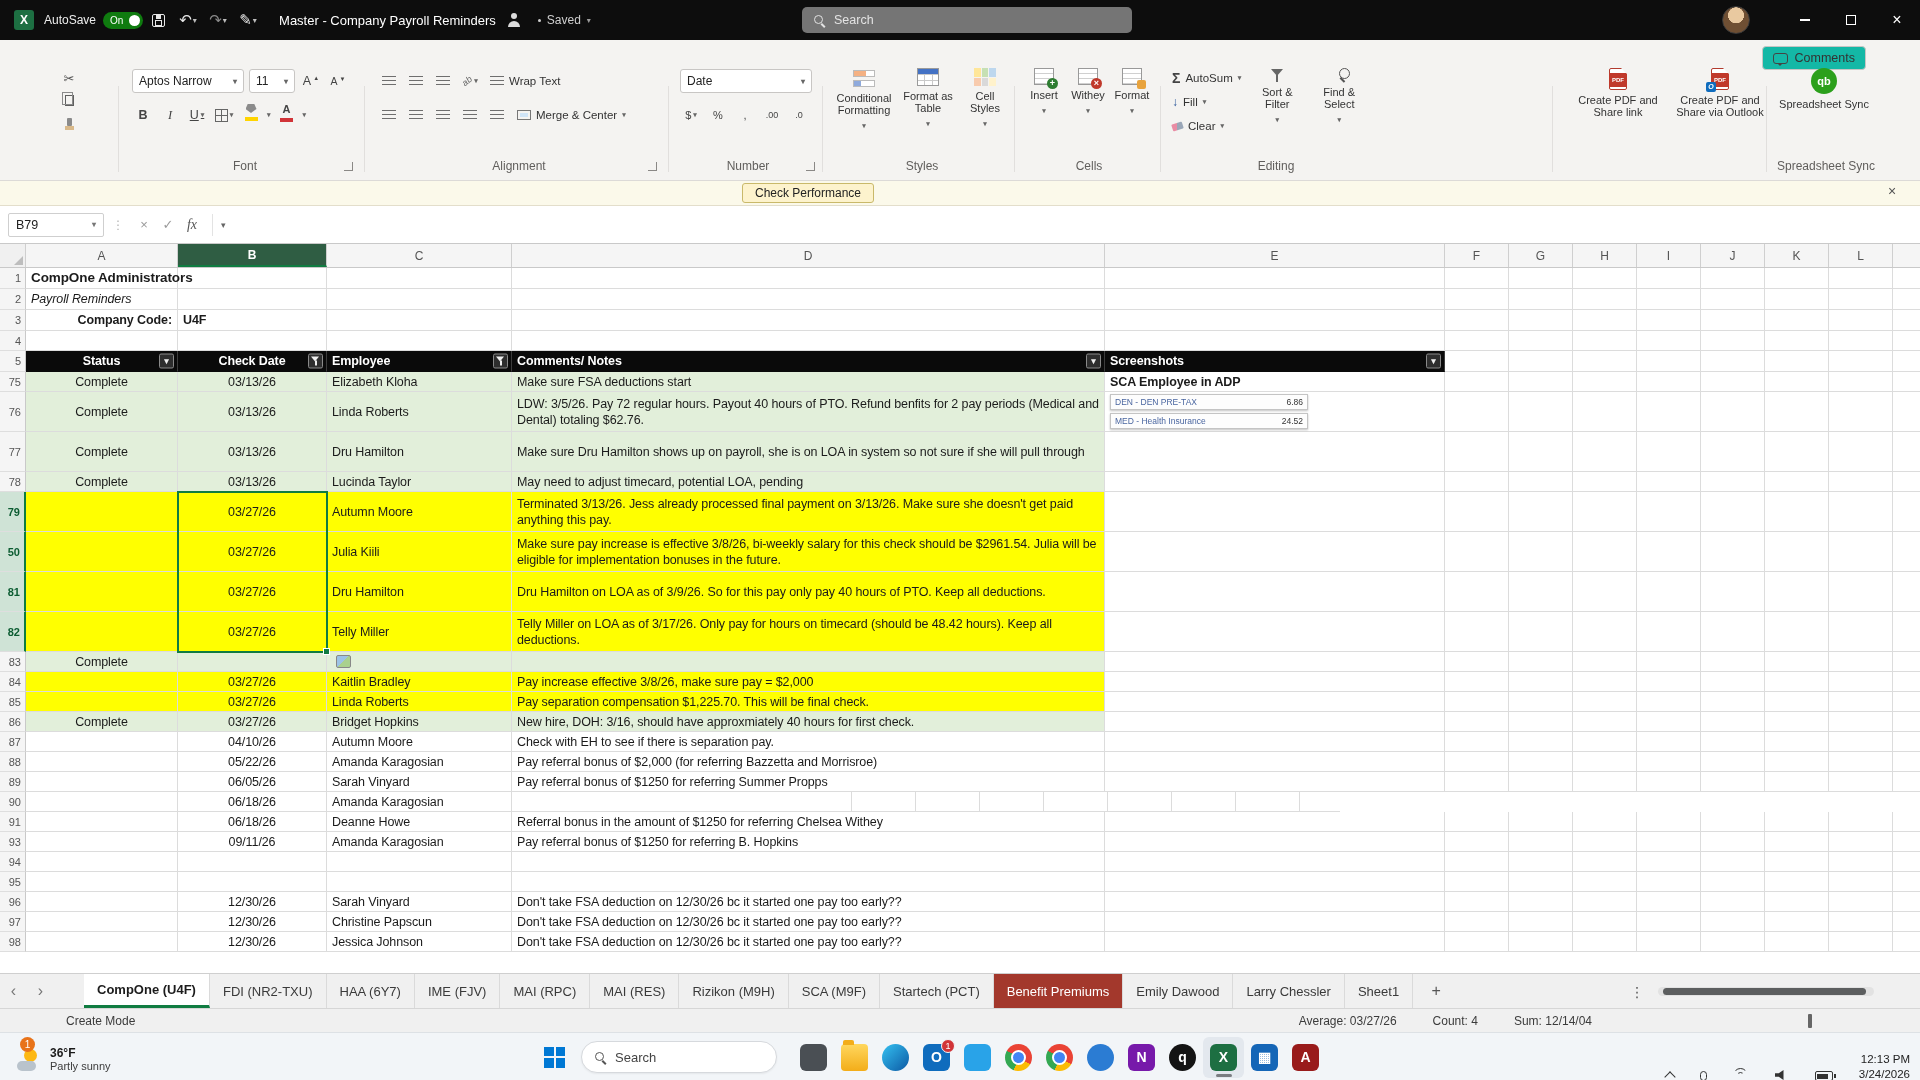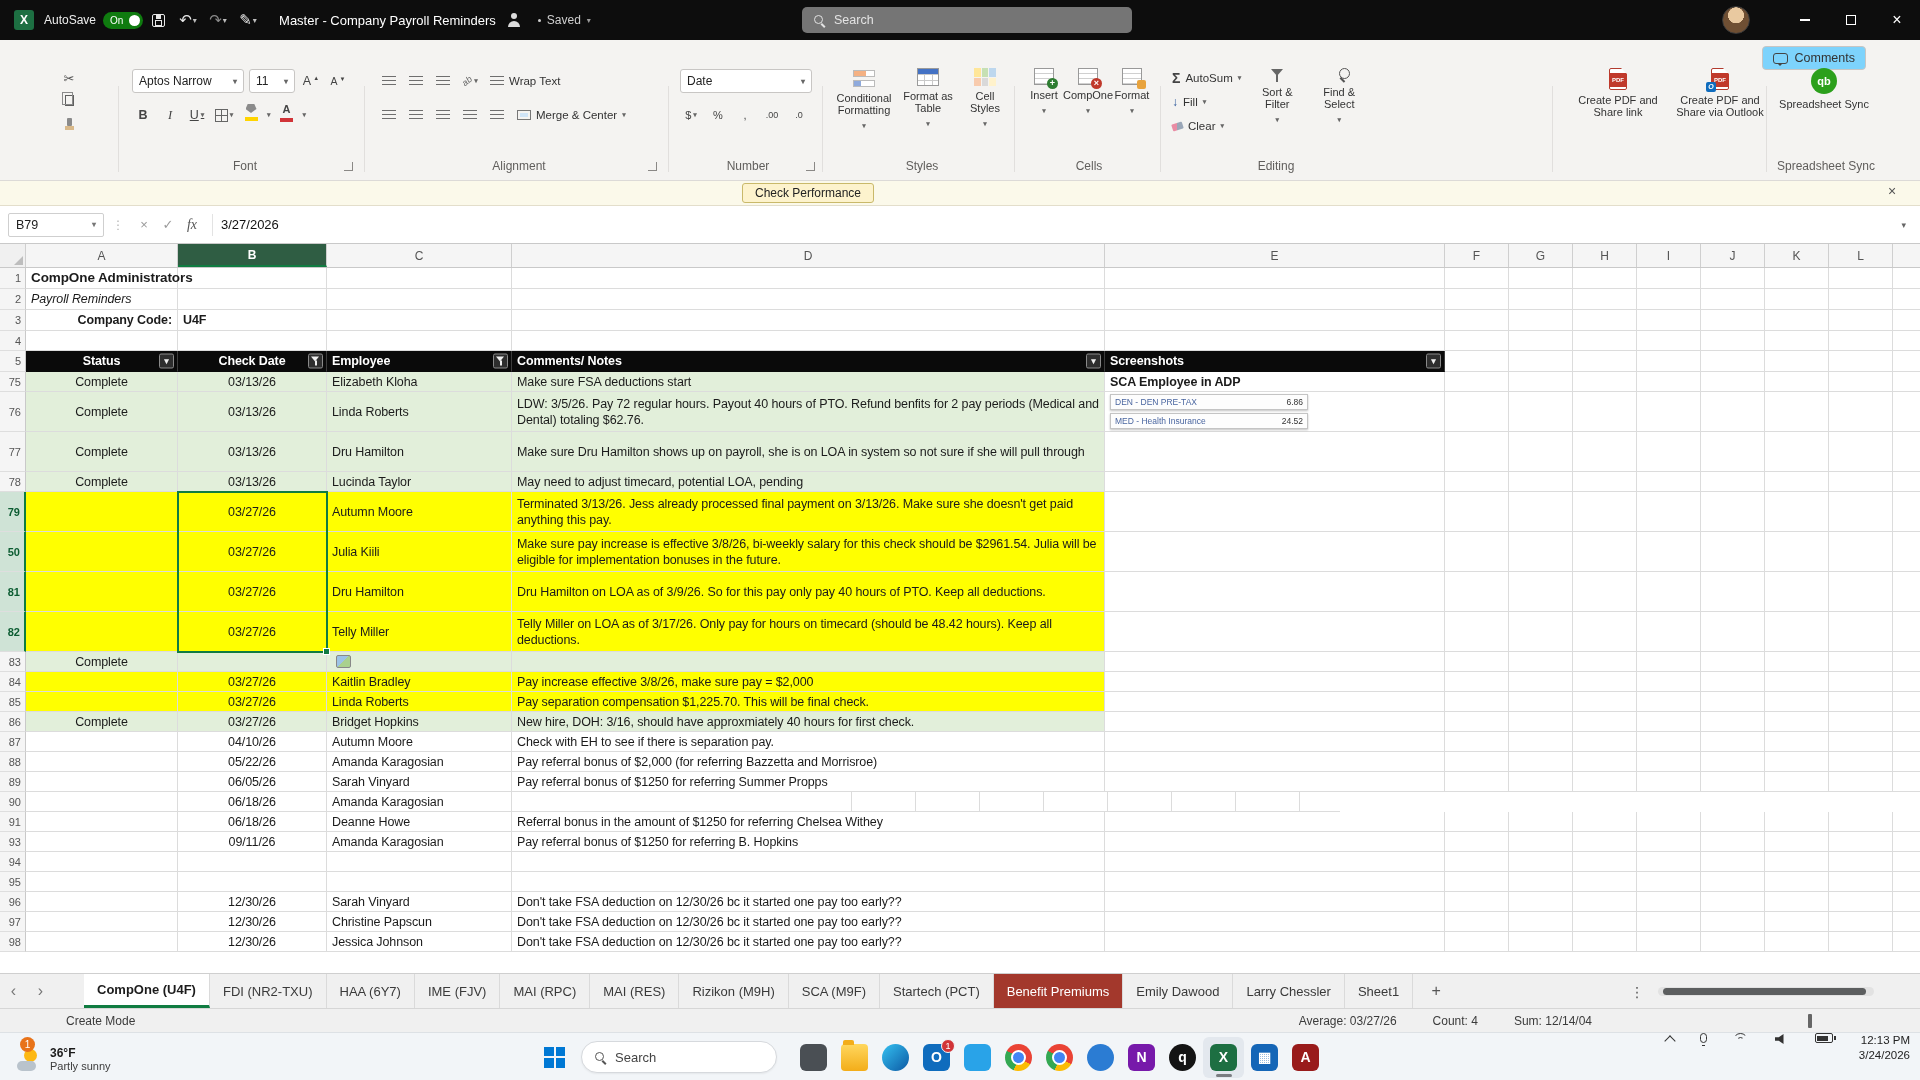--- a/index.html
+++ b/index.html
@@ -31,21 +31,21 @@
 .mag.dark::before{border-color:#555}.mag.dark::after{background:#555}
 .avatar{position:absolute;right:170px;top:6px;width:28px;height:28px;border-radius:50%;background:radial-gradient(circle at 50% 32%,#e9c9a0 0 36%,#6f4f33 37% 100%);border:1px solid #3a3a3a}
 .wctrl{position:absolute;right:0;top:0;display:flex;height:40px}
 .wbtn{width:46px;height:40px;display:flex;align-items:center;justify-content:center;color:#fff}
 .minic{width:10px;height:1.5px;background:#fff;display:block}
 .maxic{width:10px;height:10px;border:1.3px solid #fff;display:block}
 .closic{font-size:16px;line-height:1}
 
 
 .ribbon{position:absolute;top:40px;left:0;width:1920px;height:141px;background:#f4f3f1;border-bottom:1px solid #dcdad7}
-.comments-btn{position:absolute;top:6px;right:54px;height:24px;padding:0 10px;background:#7dd3fc;border:1px solid #c8c6c4;border-radius:4px;display:flex;align-items:center;gap:7px;font-size:12.5px;color:#333}
+.comments-btn{position:absolute;top:6px;right:54px;height:24px;padding:0 10px;background:#14b8a6;border:1px solid #c8c6c4;border-radius:4px;display:flex;align-items:center;gap:7px;font-size:12.5px;color:#333}
 .bub{width:15px;height:11px;border:1.4px solid #444;border-radius:3px;position:relative}
 .bub::after{content:'';position:absolute;left:3px;bottom:-6px;border:3px solid transparent;border-top-color:#444}
 .grp{position:absolute;top:28px;height:90px}
 .rrow{display:flex;align-items:center;gap:5px;height:26px}
 .rrow+.rrow{margin-top:8px}
 .combo{height:24px;background:#fff;border:1px solid #c8c6c4;border-radius:3px;display:flex;align-items:center;justify-content:space-between;padding:0 6px;font-size:12px;color:#222}
 .combo .arrow{font-size:8px;color:#666;margin-left:5px}
 .rbtn{min-width:22px;height:22px;border-radius:3px;display:flex;align-items:center;justify-content:center;color:#444;font-size:12.5px;gap:2px;position:relative}
 .rbtn .arrow{font-size:7px;color:#666}
 .bold{font-weight:700}.ital{font-style:italic;font-family:"Liberation Serif",serif}.undl{text-decoration:underline}
@@ -186,21 +186,21 @@
 .slot.active{background:#e3e8ee}
 .slot.active::after{content:'';position:absolute;bottom:1px;left:50%;transform:translateX(-50%);width:16px;height:3px;border-radius:2px;background:#7a7d81}
 .appicon{width:27px;height:27px;border-radius:6px;display:flex;align-items:center;justify-content:center;color:#fff;font-weight:700;font-size:14px}
 .appicon.round{border-radius:50%}
 .appicon.edge{background:linear-gradient(135deg,#35c1f1,#0c59a4)!important}
 .appicon.chrome{border-radius:50%;background:conic-gradient(#ea4335 0 120deg,#fbbc05 120deg 200deg,#34a853 200deg 300deg,#ea4335 300deg);position:relative}
 .appicon.chrome::after{content:'';position:absolute;width:11px;height:11px;background:#4285f4;border:2.5px solid #fff;border-radius:50%}
 .appicon.folder{background:linear-gradient(#ffd75e,#f3ad19);border-radius:4px;position:relative}
 .appicon.folder::before{content:'';position:absolute;top:-4px;left:2px;width:11px;height:5px;background:#f3ad19;border-radius:2px 2px 0 0}
 .badge{position:absolute;top:2px;right:2px;width:14px;height:14px;background:#d13438;color:#fff;border-radius:50%;font-size:9px;display:flex;align-items:center;justify-content:center;border:1.5px solid #f2f5f8}
-.tray{position:absolute;right:10px;top:0;height:48px;display:flex;align-items:flex-start;gap:26px}
+.tray{position:absolute;right:10px;top:0;height:48px;display:flex;align-items:flex-end;gap:26px}
 .chev{width:8px;height:8px;border-left:1.7px solid #333;border-top:1.7px solid #333;transform:rotate(45deg);margin-top:4px;display:block}
 .micic{width:7px;height:10px;border:1.5px solid #333;border-radius:3.5px;position:relative;display:block}
 .micic::after{content:'';position:absolute;left:1px;bottom:-4px;width:3px;height:2px;border-bottom:1.5px solid #333}
 .wifi{position:relative;width:16px;height:13px;display:block}
 .wifi::before{content:'';position:absolute;left:0;top:0;width:13px;height:13px;border:1.7px solid #333;border-radius:50%;clip-path:polygon(50% 50%,-10% -10%,110% -10%)}
 .wifi::after{content:'';position:absolute;left:4px;top:4px;width:5px;height:5px;border:1.7px solid #333;border-radius:50%;clip-path:polygon(50% 50%,-10% -10%,110% -10%)}
 .vol{width:14px;height:12px;background:#333;clip-path:polygon(0 35%,28% 35%,62% 8%,62% 92%,28% 65%,0 65%);display:block}
 .bat{width:18px;height:10px;border:1.5px solid #333;border-radius:2px;position:relative;padding:1.5px;display:block}
 .bat i{display:block;width:80%;height:100%;background:#333}
 .bat::after{content:'';position:absolute;right:-4px;top:2px;width:2px;height:4px;background:#333}
@@ -406,21 +406,21 @@
     <i class="rsep" style="left:1014px"></i>
 
     <div class="grp" style="left:1026px;width:126px;display:flex;gap:8px">
       <div class="bigbtn" style="width:36px">
           <span class="gridic ins"></span>
           <span>Insert</span>
           <b class="arrow">▾</b>
         </div>
       <div class="bigbtn" style="width:36px">
           <span class="gridic del"></span>
-          <span>CompOne</span>
+          <span>Withey</span>
           <b class="arrow">▾</b>
         </div>
       <div class="bigbtn" style="width:36px">
           <span class="gridic fmt"></span>
           <span>Format</span>
           <b class="arrow">▾</b>
         </div>
     </div>
     <div class="glabel" style="left:1026px;width:126px">Cells</div>
     <i class="rsep" style="left:1160px"></i>
@@ -487,21 +487,20 @@
   <div class="fbar">
     <span class="namebox">
         <span>B79</span>
         <b class="arrow">▾</b>
       </span>
     <span class="fdots">⋮</span>
     <span class="fico">×</span>
     <span class="fico">✓</span>
     <span class="fico fx">fx</span>
     <span class="fsep"></span>
-    <span class="fvalue">3/27/2026</span>
     <span class="fchev">▾</span>
   </div>
 
   <div class="colheaders" id="colheaders">
       <div class="ch corner"></div>
       <div class="ch" style="width: 152px;">A</div>
       <div class="ch sel" style="width: 149px;">B</div>
       <div class="ch" style="width: 185px;">C</div>
       <div class="ch" style="width: 593px;">D</div>
       <div class="ch" style="width: 340px;">E</div>

